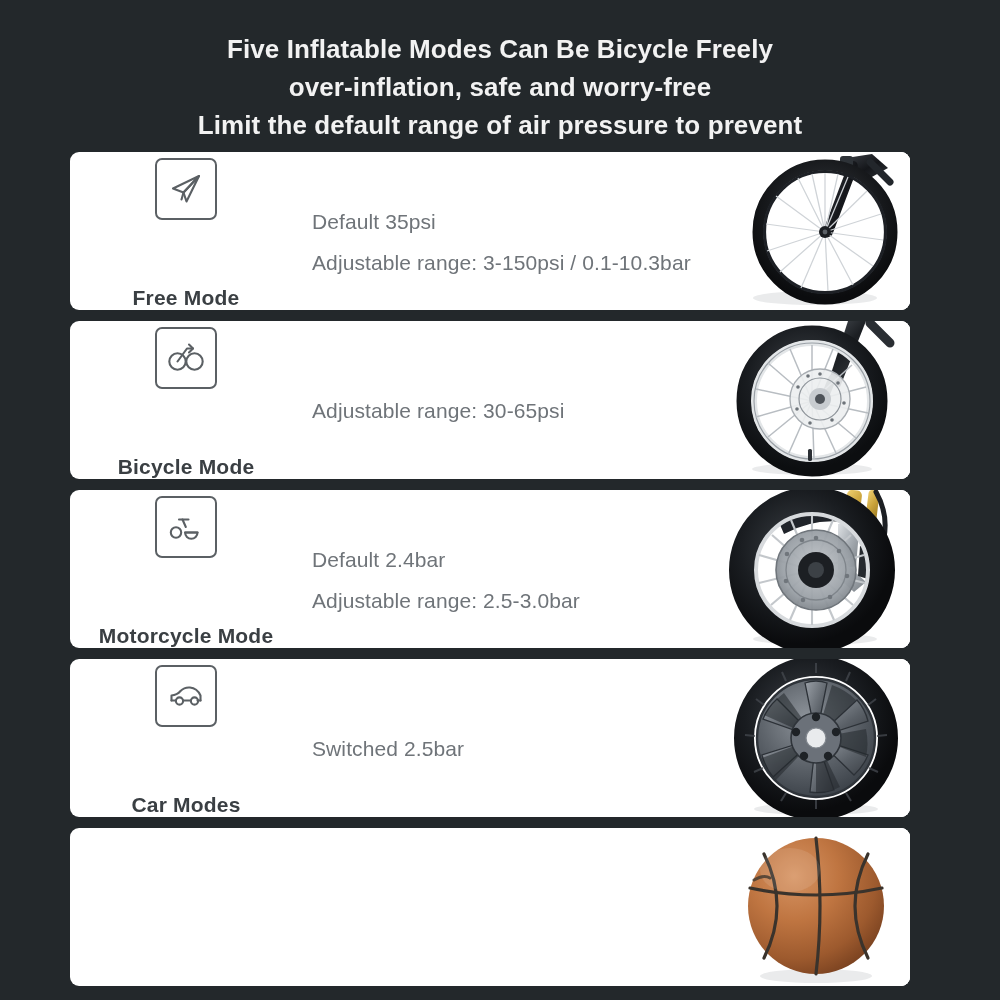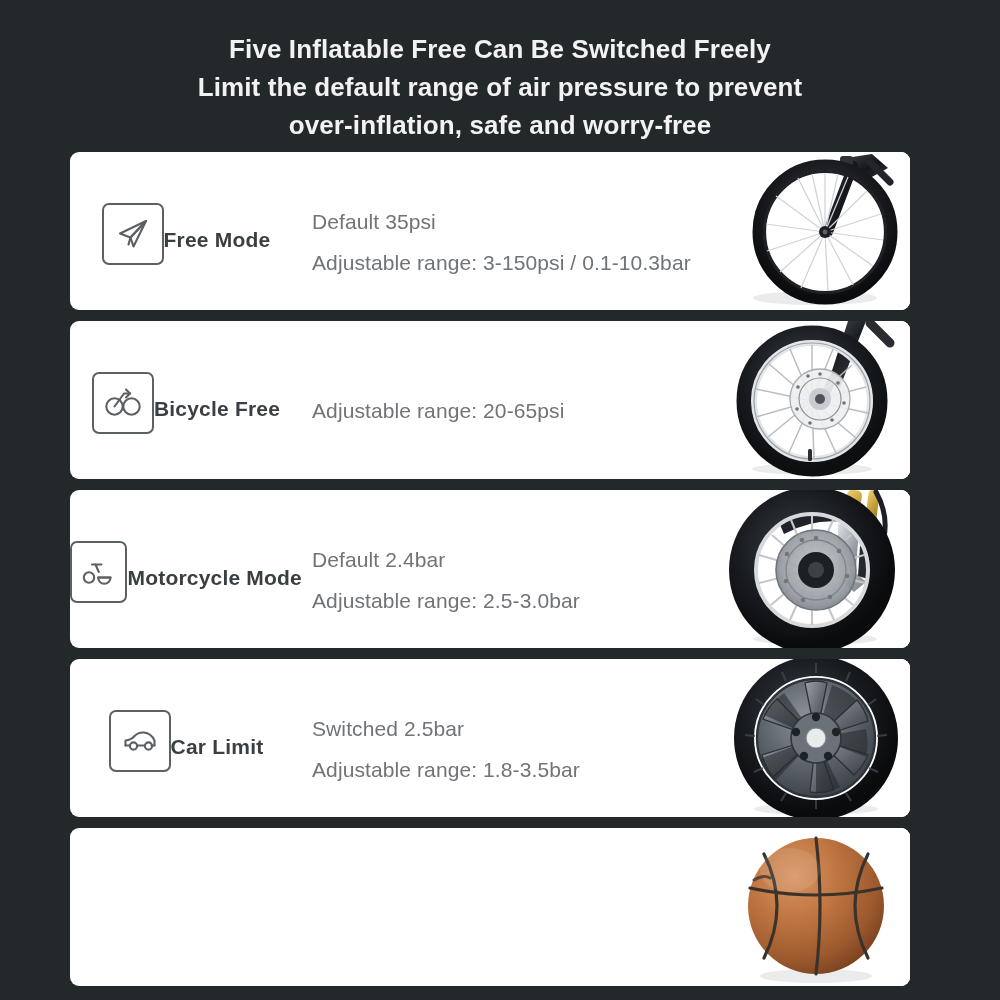--- a/index.html
+++ b/index.html
@@ -58,23 +58,23 @@
     align-items: center;
   }
 
   
   .mode-block {
     position: relative;
     width: 232px;
     flex: 0 0 232px;
     height: 100%;
     display: flex;
-    flex-direction: row;
+    flex-direction: column;
     align-items: center;
-    justify-content: center;
+    justify-content: space-between;
     padding-top: 6px;
   }
 
   .icon-box {
     width: 62px;
     height: 62px;
     border: 2.5px solid #5b6064;
     border-radius: 7px;
     display: flex;
     align-items: center;
@@ -123,23 +123,23 @@
 
   
   .photo .shadow-ellipse { opacity: 0.30; }
 </style>
 </head>
 <body>
 
 <div class="page">
 
   <div class="heading">
-    <span class="hl">Five Inflatable Free Can Be Switched Freely</span>
+    <span class="hl">Five Inflatable Modes Can Be Bicycle Freely</span>
+    <span class="hl">over-inflation, safe and worry-free</span>
     <span class="hl">Limit the default range of air pressure to prevent</span>
-    <span class="hl">over-inflation, safe and worry-free</span>
   </div>
 
   <div class="cards">
 
     <div class="card">
       <div class="mode-block">
         <div class="icon-box">
           <svg width="40" height="40" viewBox="0 0 40 40" fill="none" stroke="#5b6064" stroke-width="2.1" stroke-linejoin="round" stroke-linecap="round">
             <path d="M33 7 L7 19.5 L17.5 23.5 L33 7 Z"></path>
             <path d="M33 7 L20.5 32.5 L17.5 23.5 Z"></path>
@@ -206,25 +206,25 @@
     <div class="card">
       <div class="mode-block">
         <div class="icon-box">
           <svg width="40" height="40" viewBox="0 0 40 40" fill="none" stroke="#5b6064" stroke-width="2.1" stroke-linecap="round" stroke-linejoin="round">
             <circle cx="11.5" cy="23.5" r="8.2"></circle>
             <circle cx="28.5" cy="23.5" r="8.2"></circle>
             <path d="M11.5 23.5 L21 10.5 L27 10.5"></path>
             <path d="M27 10.5 L23 6.5 M27 10.5 L23 14.5"></path>
           </svg>
         </div>
-        <div class="mode-name">Bicycle Free</div>
+        <div class="mode-name">Bicycle Mode</div>
       </div>
 
       <div class="spec-block">
-        <div class="spec-line">Adjustable range: 20-65psi</div>
+        <div class="spec-line">Adjustable range: 30-65psi</div>
       </div>
 
       <div class="photo">
         <svg width="190" height="158" viewBox="0 0 190 158">
           <defs>
             <radialGradient id="tireG2" cx="45%" cy="35%" r="65%">
               <stop offset="0%" stop-color="#42464b"></stop>
               <stop offset="65%" stop-color="#191c20"></stop>
               <stop offset="100%" stop-color="#0c0e10"></stop>
             </radialGradient>
@@ -383,26 +383,25 @@
     <div class="card">
       <div class="mode-block">
         <div class="icon-box">
           <svg width="40" height="40" viewBox="0 0 40 40" fill="none" stroke="#5b6064" stroke-width="2.1" stroke-linecap="round" stroke-linejoin="round">
             <path d="M5.5 24.5 L5.5 19.5 Q11 19 14.5 15 Q18.5 11 24 11.5 Q31 12 34.5 19.5 L34.5 24.5"></path>
             <path d="M5.5 24.5 L10 24.5 M17 24.5 L25 24.5 M31.5 24.5 L34.5 24.5"></path>
             <circle cx="13.5" cy="25" r="3.6"></circle>
             <circle cx="28.5" cy="25" r="3.6"></circle>
           </svg>
         </div>
-        <div class="mode-name">Car Limit</div>
+        <div class="mode-name">Car Modes</div>
       </div>
 
       <div class="spec-block">
         <div class="spec-line">Switched 2.5bar</div>
-        <div class="spec-line">Adjustable range: 1.8-3.5bar</div>
       </div>
 
       <div class="photo">
         <svg width="190" height="158" viewBox="0 0 190 158">
           <defs>
             <radialGradient id="tireG4" cx="42%" cy="35%" r="66%">
               <stop offset="0%" stop-color="#3d4147"></stop>
               <stop offset="62%" stop-color="#191c20"></stop>
               <stop offset="100%" stop-color="#0a0b0d"></stop>
             </radialGradient>

